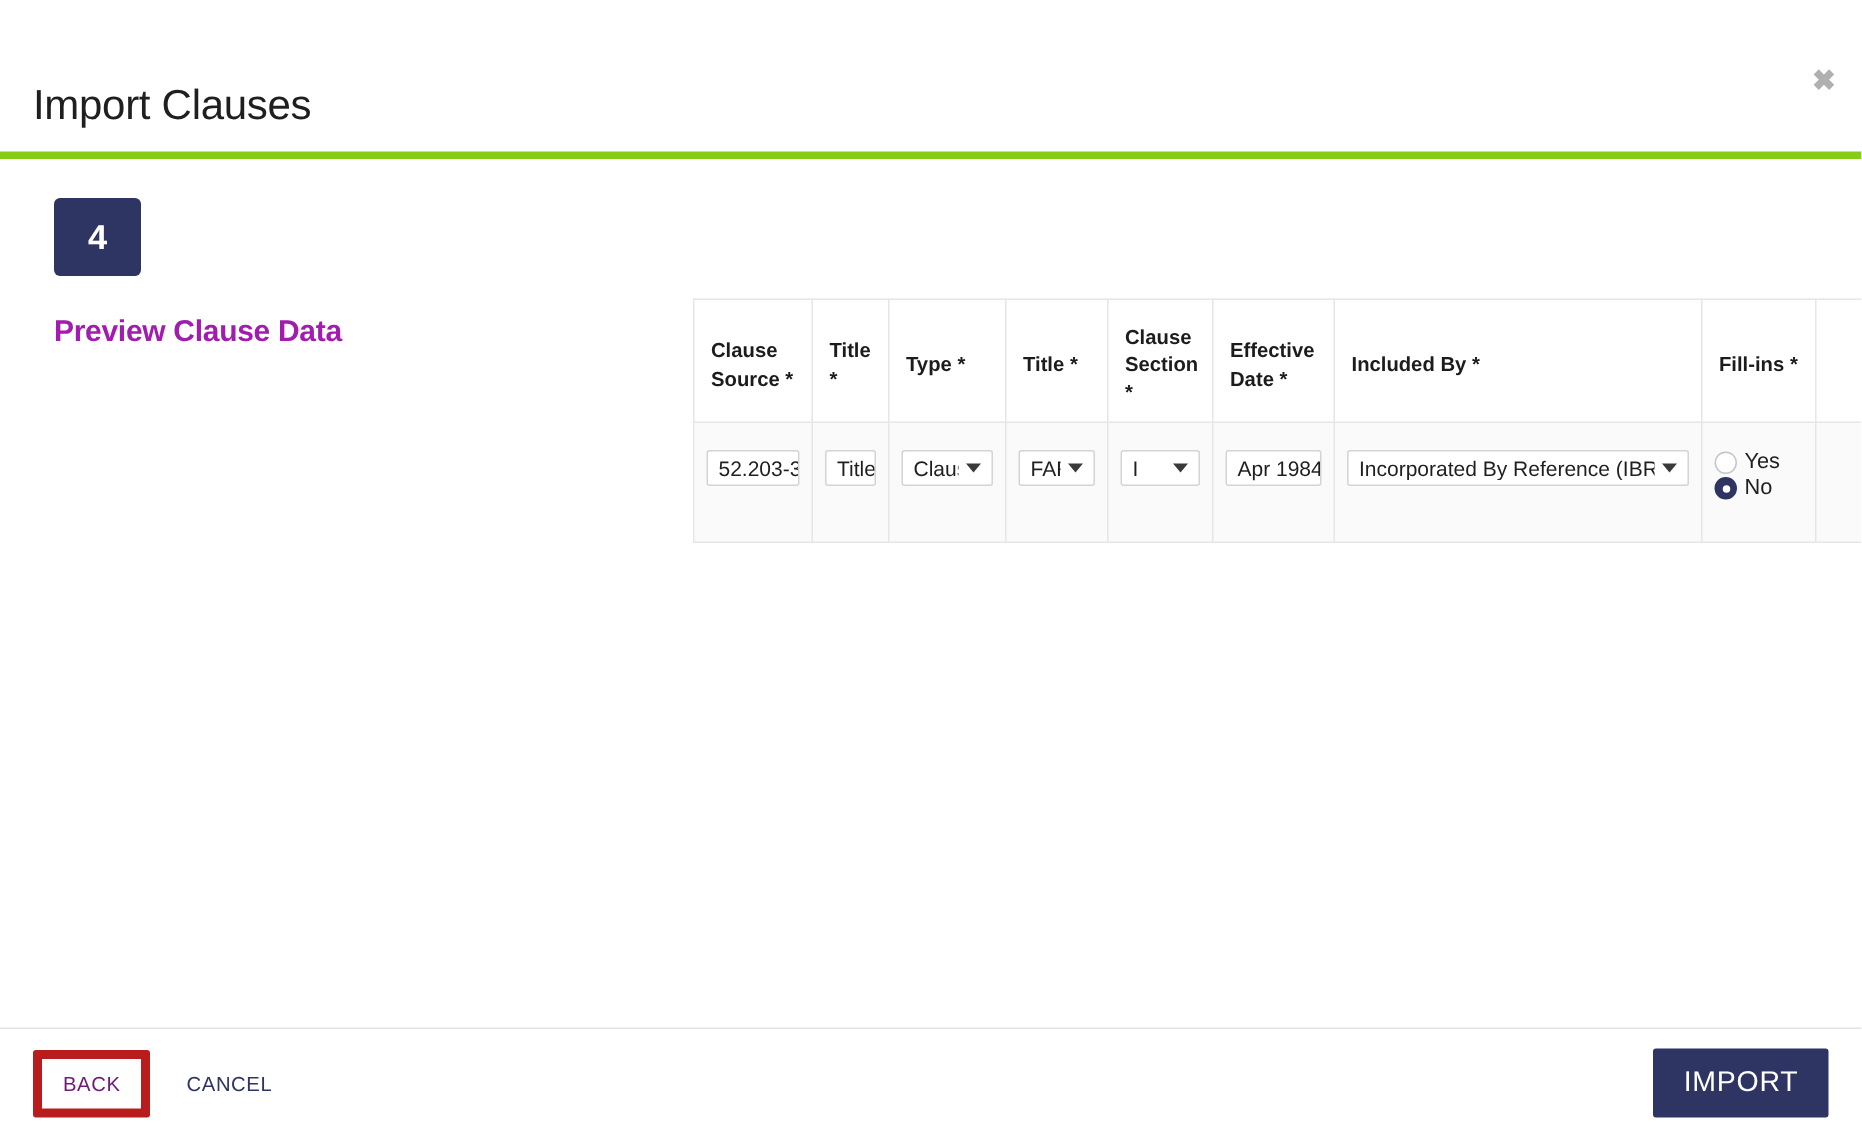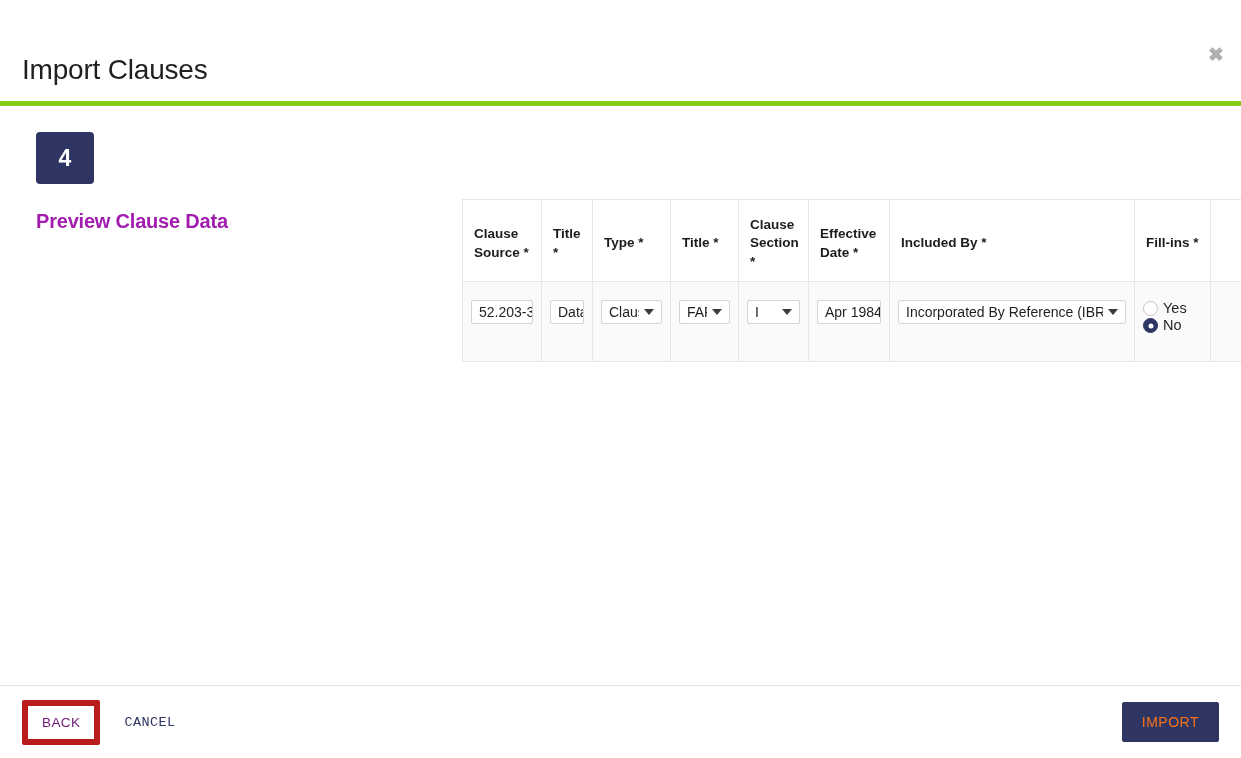--- a/index.html
+++ b/index.html
@@ -268,28 +268,28 @@
   .btn-cancel {
     border: none;
     background: none;
     color: #2e3562;
     font-size: 13.5px;
     font-weight: 500;
     letter-spacing: 0.4px;
     margin-left: 18px;
     padding: 9px 6px;
     cursor: pointer;
-    font-family: Liberation Mono, monospace;
+    font-family: Liberation Sans, sans-serif;
   }
   .btn-import {
     margin-left: auto;
     background: #2e3562;
     border: 1px solid #2e3562;
-    color: #f97316;
-    font-size: 14px;
+    color: #ffffff;
+    font-size: 19px;
     font-weight: 500;
     letter-spacing: 0.5px;
     padding: 11px 19px;
     border-radius: 2px;
     cursor: pointer;
     font-family: "Liberation Sans", sans-serif;
   }
 </style>
 </head>
 <body>
@@ -333,21 +333,21 @@
             <th>Fill-ins *</th>
             <th></th>
           </tr>
         </thead>
         <tbody>
           <tr>
             <td>
               <div class="text-input">52.203-3</div>
             </td>
             <td>
-              <div class="text-input">Data</div>
+              <div class="text-input">Title</div>
             </td>
             <td>
               <div class="select-input">
                 <span class="select-label">Clause</span>
                 <span class="caret"></span>
               </div>
             </td>
             <td>
               <div class="select-input">
                 <span class="select-label">FAR</span>

